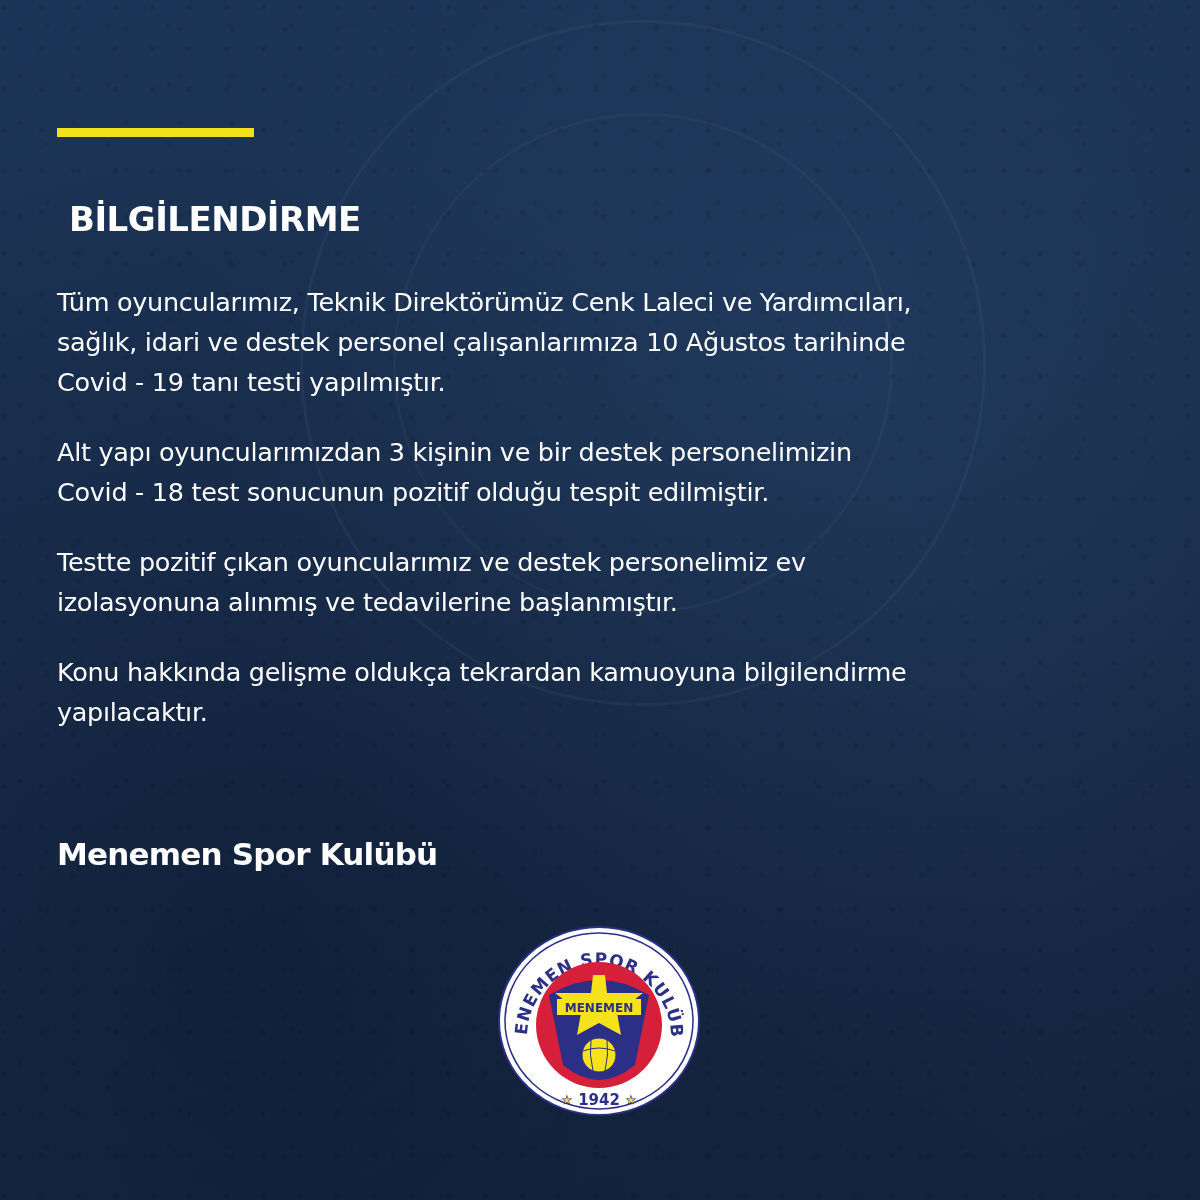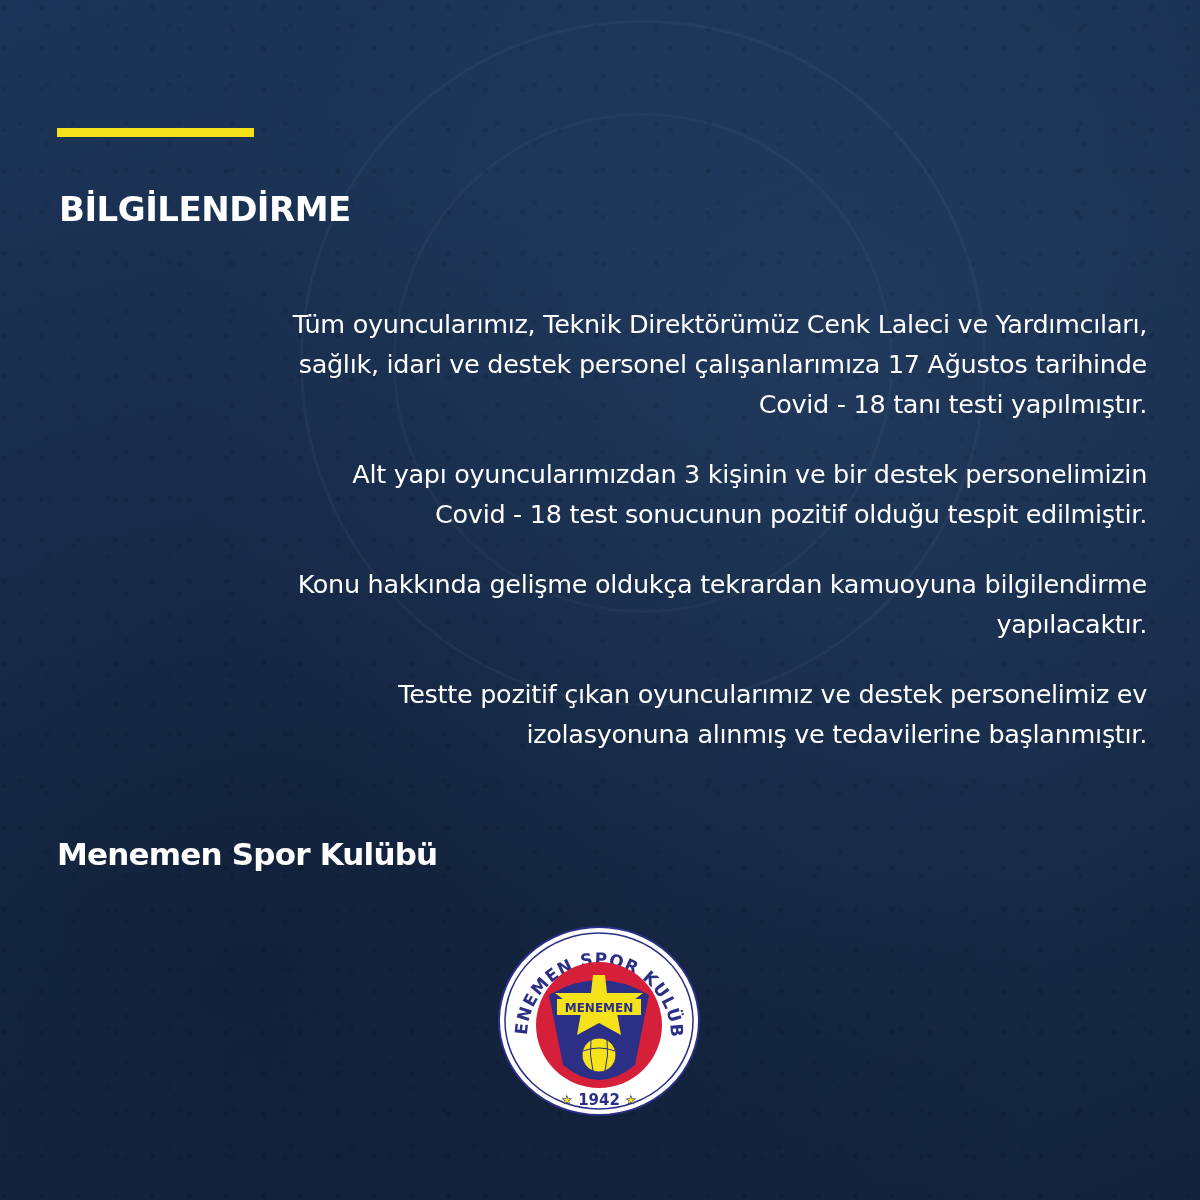--- a/index.html
+++ b/index.html
@@ -51,34 +51,33 @@
       left: 57px;
       top: 128px;
       width: 197px;
       height: 9px;
       background: #f3e11a;
     }
     .title {
       position: absolute;
       left: 57px;
       top: 190px;
-      margin: 2px;
+      margin: 12px;
       font-family: "DejaVu Sans", sans-serif;
       font-weight: bold;
       font-size: 34px;
       letter-spacing: -0.5px;
       color: #ffffff;
       line-height: 1;
     }
     .body-text {
       position: absolute;
       left: 57px;
-      top: 304px;
+      top: 282px;
       width: 1090px;
-      text-align: right;
     }
     .para {
       margin: 0 0 30px 0;
       font-family: "DejaVu Sans", sans-serif;
       font-size: 25.5px;
       line-height: 40px;
       color: #ffffff;
       letter-spacing: -0.3px;
     }
     .para .line { display: block; white-space: nowrap; }
@@ -108,34 +107,34 @@
 <div class="texture"></div>
 <div class="watermark"></div>
 
 <div class="accent-bar"></div>
 
 <h1 class="title">BİLGİLENDİRME</h1>
 
 <div class="body-text">
   <p class="para">
     <span class="line">Tüm oyuncularımız, Teknik Direktörümüz Cenk Laleci ve Yardımcıları,</span>
-    <span class="line">sağlık, idari ve destek personel çalışanlarımıza 17 Ağustos tarihinde</span>
-    <span class="line">Covid - 18 tanı testi yapılmıştır.</span>
+    <span class="line">sağlık, idari ve destek personel çalışanlarımıza 10 Ağustos tarihinde</span>
+    <span class="line">Covid - 19 tanı testi yapılmıştır.</span>
   </p>
   <p class="para">
     <span class="line">Alt yapı oyuncularımızdan 3 kişinin ve bir destek personelimizin</span>
     <span class="line">Covid - 18 test sonucunun pozitif olduğu tespit edilmiştir.</span>
   </p>
   <p class="para">
+    <span class="line">Testte pozitif çıkan oyuncularımız ve destek personelimiz ev</span>
+    <span class="line">izolasyonuna alınmış ve tedavilerine başlanmıştır.</span>
+  </p>
+  <p class="para">
     <span class="line">Konu hakkında gelişme oldukça tekrardan kamuoyuna bilgilendirme</span>
     <span class="line">yapılacaktır.</span>
-  </p>
-  <p class="para">
-    <span class="line">Testte pozitif çıkan oyuncularımız ve destek personelimiz ev</span>
-    <span class="line">izolasyonuna alınmış ve tedavilerine başlanmıştır.</span>
   </p>
 </div>
 
 <p class="signature">Menemen Spor Kulübü</p>
 
 <div class="logo">
   <svg viewBox="0 0 204 192" xmlns="http://www.w3.org/2000/svg">
     <defs>
       <path id="ringPath" d="M 30,112 A 72,72 0 1 1 174,112"></path>
     </defs>

